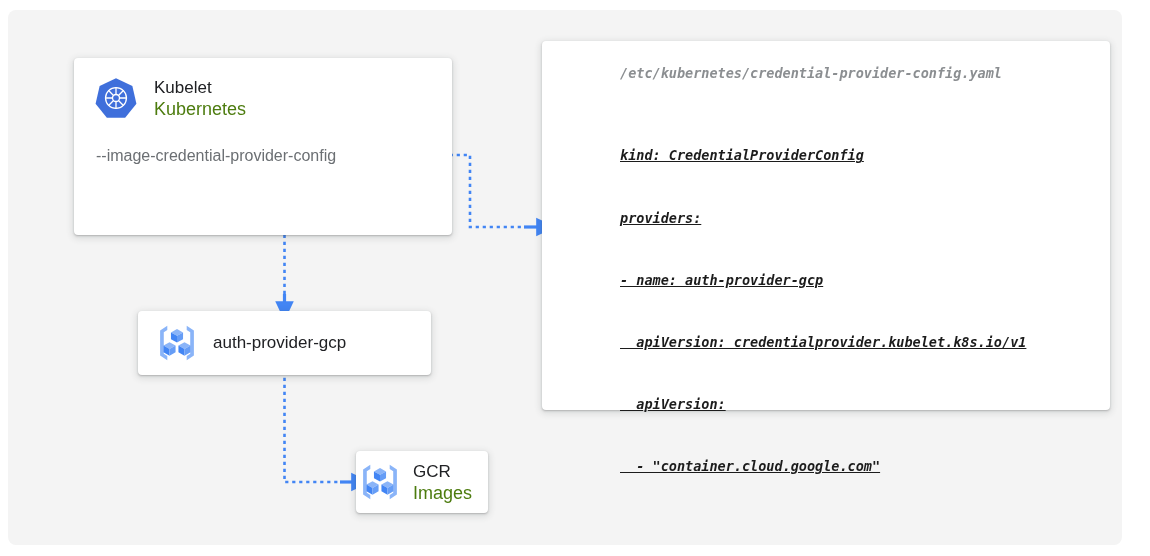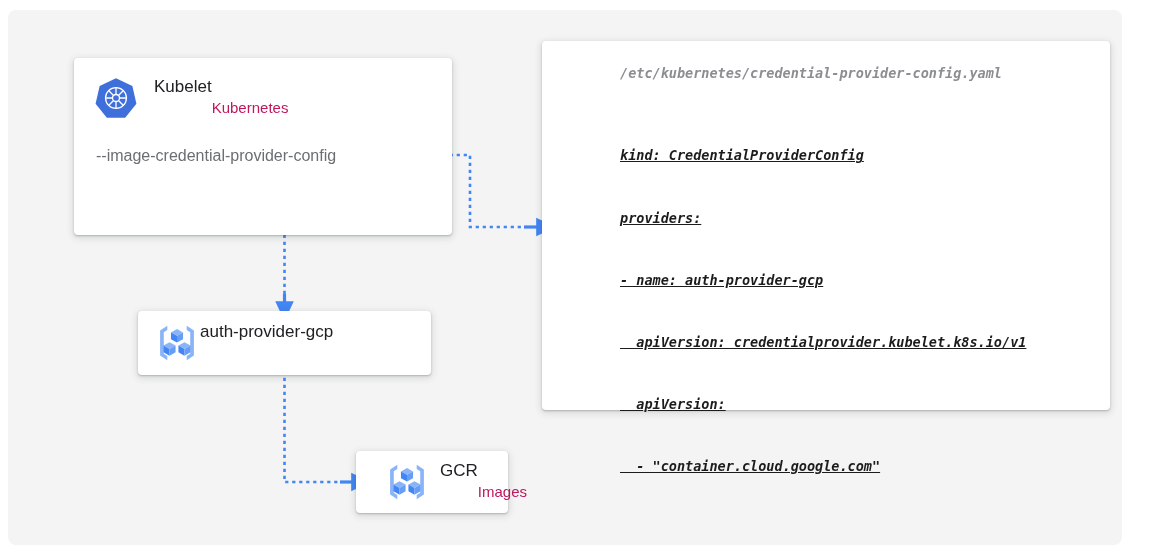--- a/index.html
+++ b/index.html
@@ -60,35 +60,35 @@
     gap: 16px;
   }
   .node-icon {
     flex: 0 0 auto;
     width: 44px;
     height: 44px;
     display: block;
   }
   .node-text {
     display: flex;
+    flex-direction: column;
     justify-content: center;
     min-height: 44px;
   }
   .node-title {
     font-size: 17px;
     color: #202124;
     line-height: 22px;
     white-space: nowrap;
   }
   .node-sub {
-    font-size: 15px;
-    color: #be185d;
+    font-size: 18px;
+    color: #4d7c0f;
     line-height: 21px;
     white-space: nowrap;
-    margin-top: 21px;
   }
   .flag-list {
     margin-top: 24px;
     padding-left: 2px;
   }
   .flag-line {
     font-size: 16px;
     color: #6b6f73;
     line-height: 23px;
     white-space: nowrap;
@@ -96,29 +96,29 @@
   
   #card-authprovider {
     left: 138px;
     top: 311px;
     width: 293px;
     height: 64px;
     padding: 0 16px;
     display: flex;
     align-items: center;
   }
-  #card-authprovider .node-head { gap: 0; align-items: center; }
+  #card-authprovider .node-head { gap: 13px; align-items: center; }
   #card-authprovider .node-icon { width: 46px; height: 46px; }
   
   #card-gcr {
     left: 356px;
     top: 451px;
-    width: 152px;
+    width: 132px;
     height: 62px;
-    padding: 0 28px;
+    padding: 0 1px;
     display: flex;
     align-items: center;
   }
   #card-gcr .node-head { gap: 10px; align-items: center; }
   #card-gcr .node-icon { width: 46px; height: 46px; }
   
   #card-yaml {
     left: 542px;
     top: 41px;
     width: 568px;

